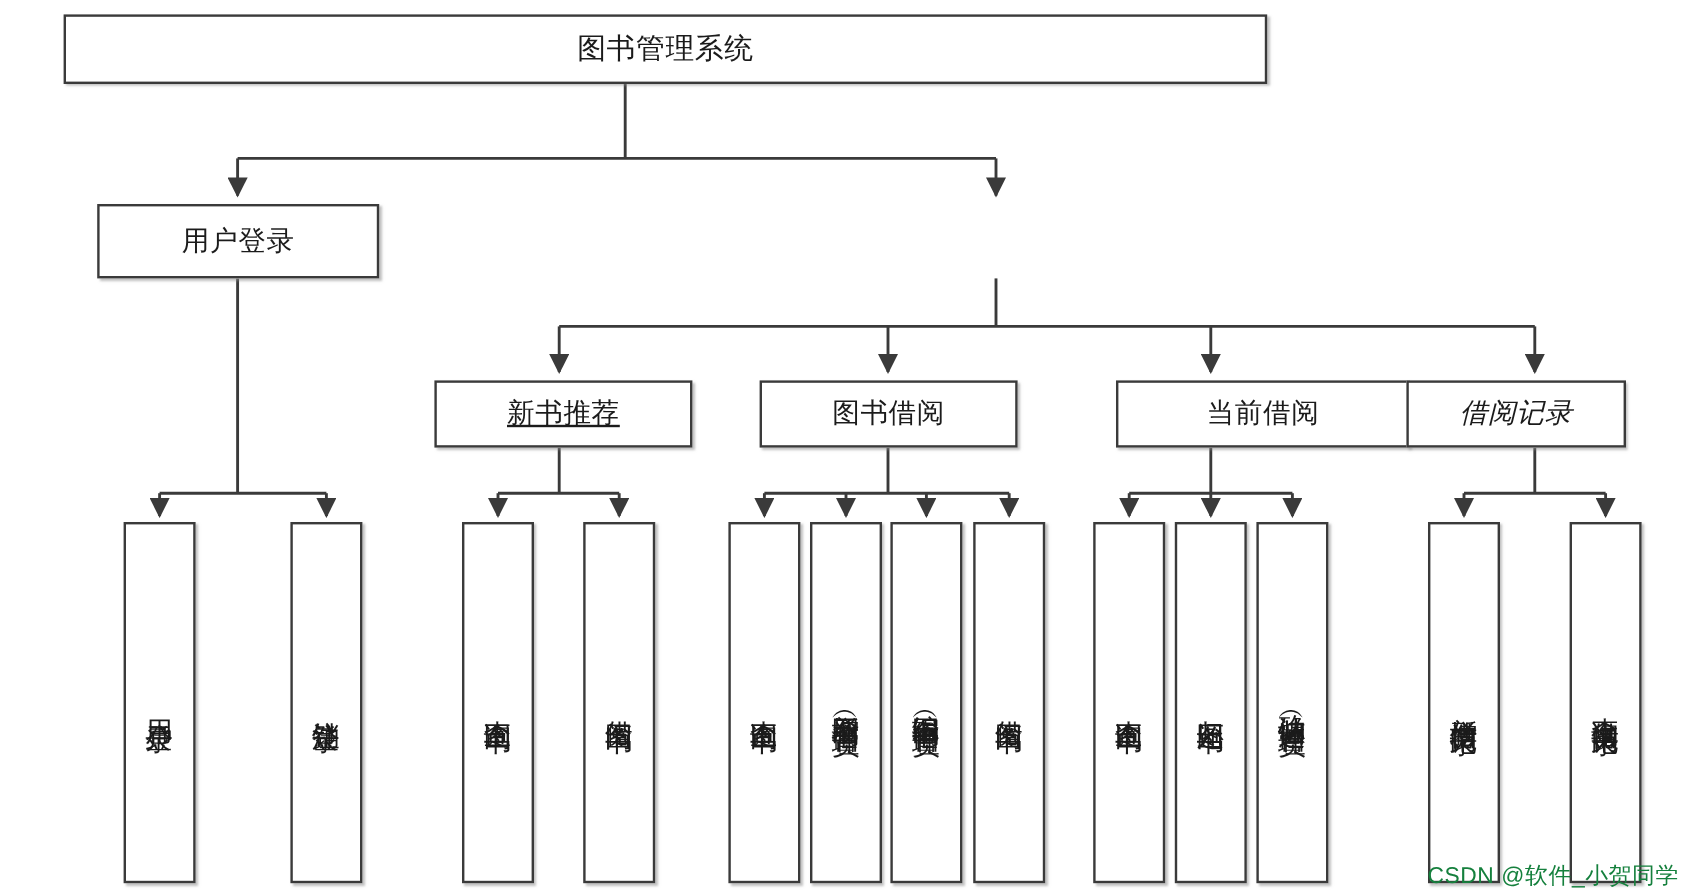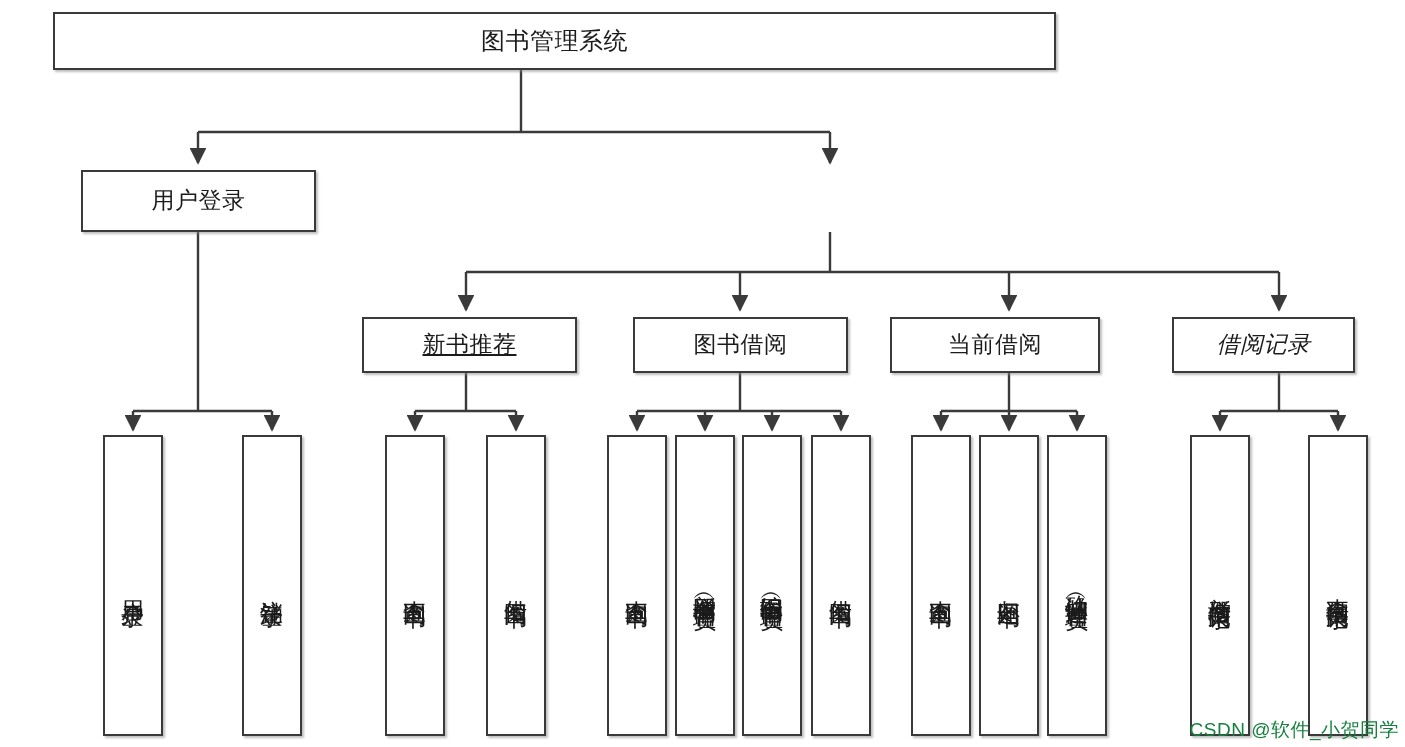--- a/index.html
+++ b/index.html
@@ -142,21 +142,21 @@
 
 
   <div class="node horiz" style="left:362px; top:317px; width:215px; height:56px;text-decoration:underline;">
     <span class="node-label">新书推荐</span>
   </div>
 
   <div class="node horiz" style="left:633px; top:317px; width:215px; height:56px;">
     <span class="node-label">图书借阅</span>
   </div>
 
-  <div class="node horiz" style="left:890px; top:317px; width:210px; height:56px;">
+  <div class="node horiz" style="left:930px; top:317px; width:245px; height:56px;">
     <span class="node-label">当前借阅</span>
   </div>
 
   <div class="node horiz" style="left:1172px; top:317px; width:183px; height:56px;font-style:italic;">
     <span class="node-label">借阅记录</span>
   </div>
 
   <div class="node vert" style="left:103px; top:435px; width:60px; height:301px;">
     <span class="node-label">用户登录</span>
   </div>

